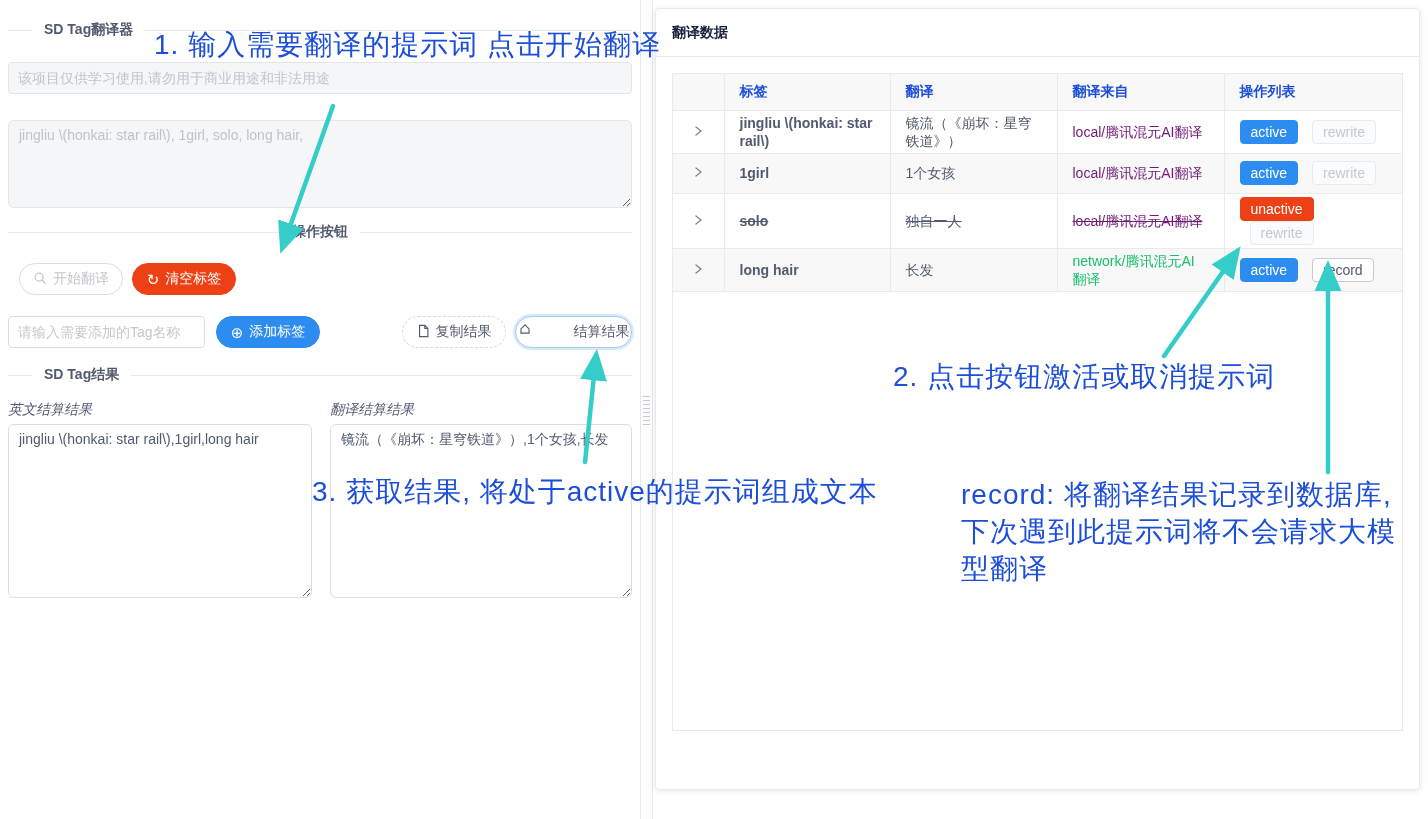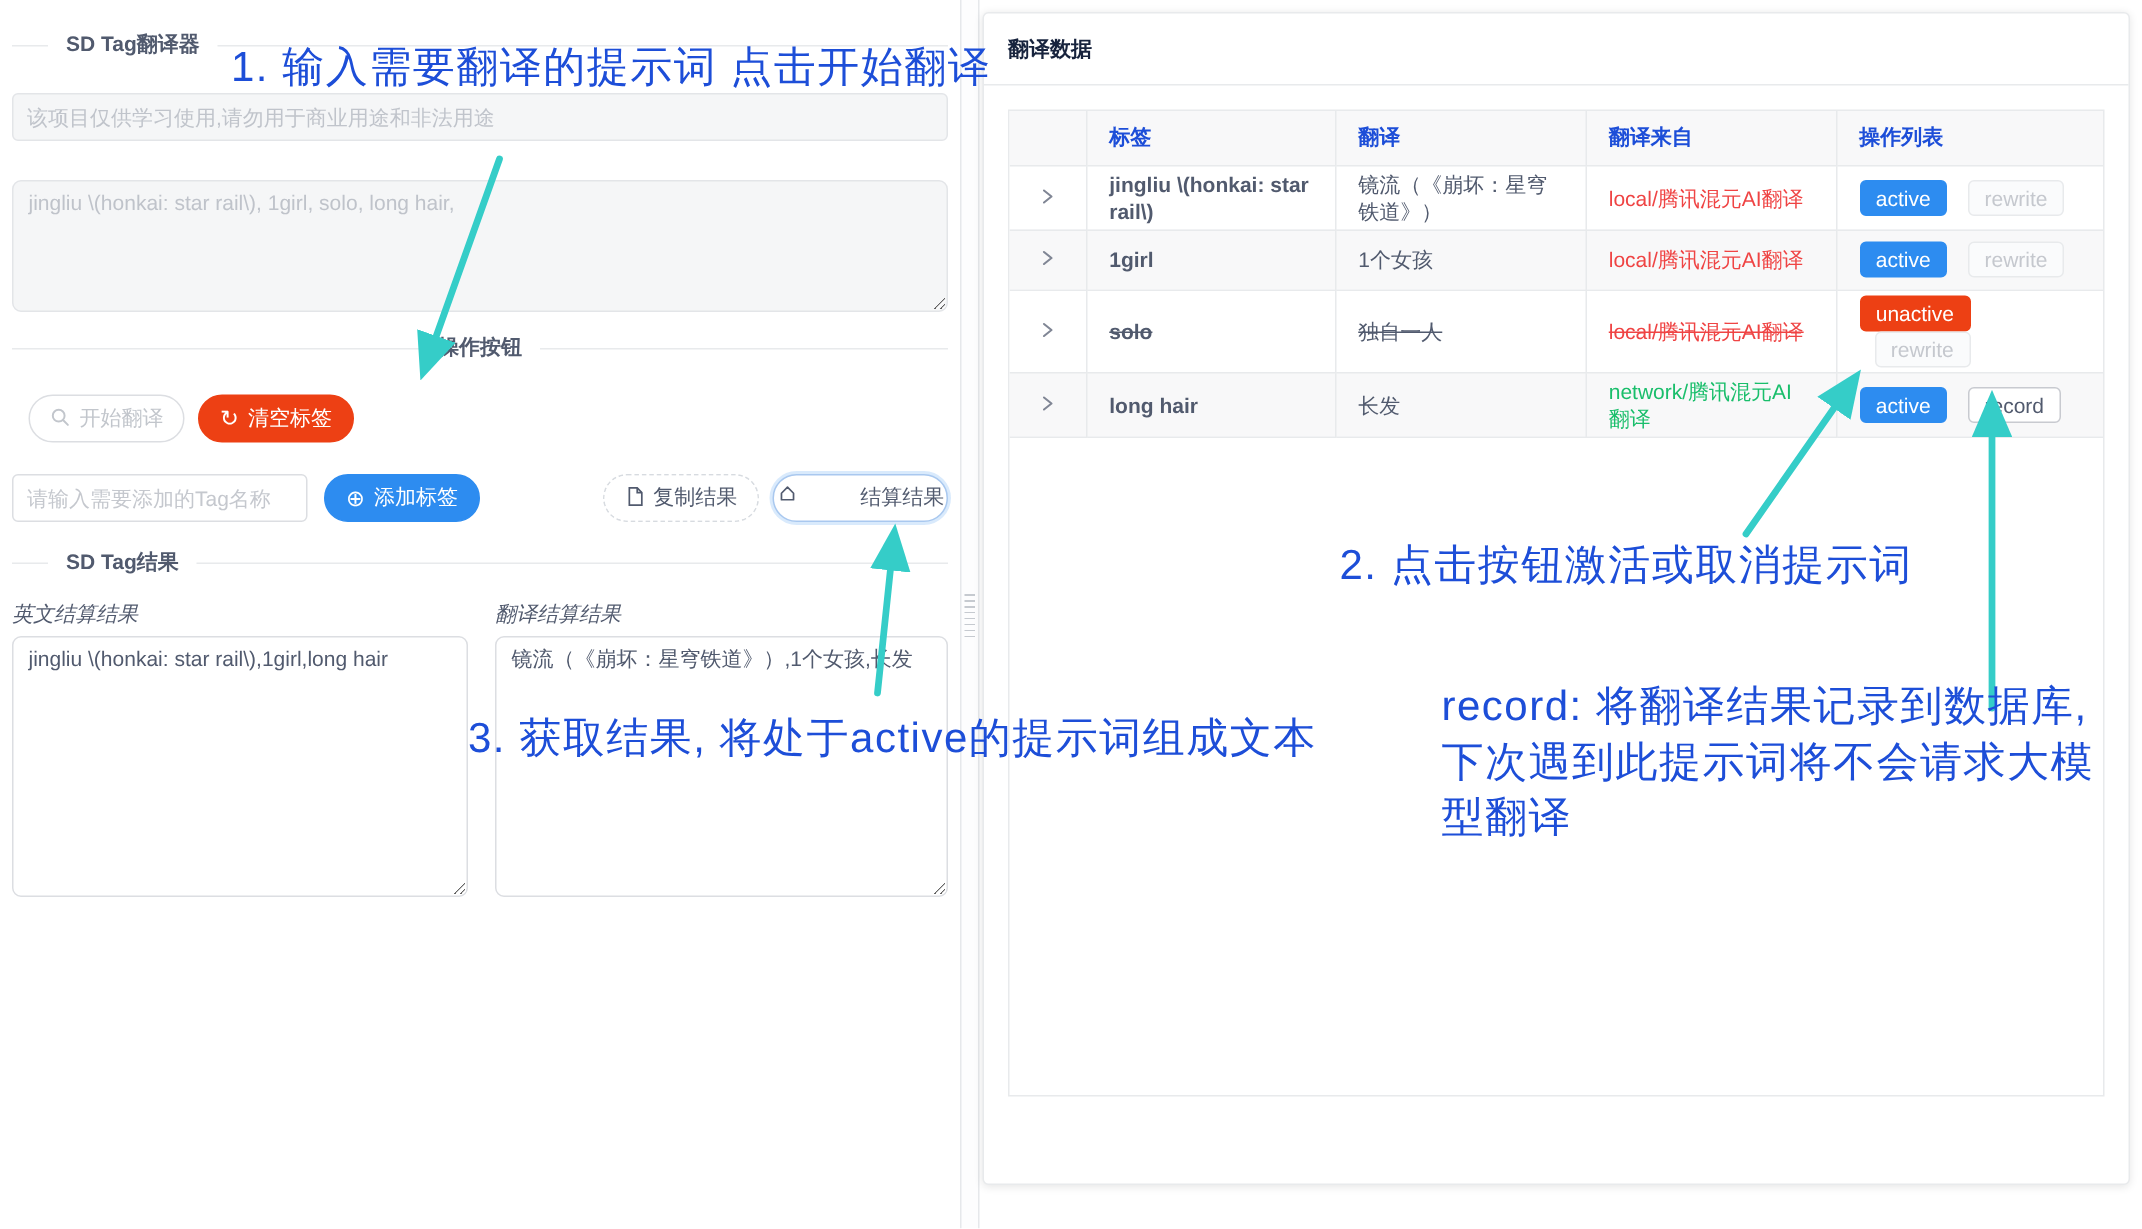--- a/index.html
+++ b/index.html
@@ -82,21 +82,21 @@
   col.c-src { width:167px; } col.c-act { width:auto; }
   th { background:#f8f8f9; height:36px; text-align:left; padding:0 15px;
        font-size:14px; font-weight:700; color:#1d4ed8; }
   td { height:40px; padding:3px 15px; font-size:14px; color:#515a6e; line-height:18px;
        background:#fff; vertical-align:middle; word-wrap:break-word; }
   th, td { border-right:1px solid #e8eaec; border-bottom:1px solid #e8eaec; }
   th:last-child, td:last-child { border-right:none; }
   tr.stripe td { background:#f8f8f9; }
   td.exp-cell { text-align:center; padding:3px 0; cursor:pointer; }
   .tag-cell { font-weight:700; }
-  .src-warning { color:#ef4444; }
+  .src-warning { color:#701a75; }
   .src-success { color:#19be6b; }
   .struck { text-decoration:line-through; }
   .tbtn { display:inline-block; padding:1px 10px; font-size:14px; line-height:20px;
           border-radius:4px; border:1px solid transparent; cursor:pointer; font-family:inherit; }
   .tbtn + .tbtn { margin-left:10px; }
   .tbtn-primary  { background:#2d8cf0; border-color:#2d8cf0; color:#fff; }
   .tbtn-error    { background:#ed4014; border-color:#ed4014; color:#fff; }
   .tbtn-default  { background:#fff; border-color:#c8cad0; color:#515a6e; }
   .tbtn-disabled { background:#fafbfc; border-color:#e8eaec; color:#c5c8ce; cursor:not-allowed; }
 
@@ -264,21 +264,21 @@
           </tr>
         </tbody>
       </table>
     </div>
   </div>
 </div>
 
 <div class="anno" style="left:154px; top:26px;">1. 输入需要翻译的提示词 点击开始翻译</div>
 <div class="anno" style="left:893px; top:358px;">2. 点击按钮激活或取消提示词</div>
 <div class="anno" style="left:312px; top:473px;">3. 获取结果, 将处于active的提示词组成文本</div>
-<div class="anno anno-record" style="left:961px; top:452px;">record: 将翻译结果记录到数据库, 下次遇到此提示词将不会请求大模型翻译</div>
+<div class="anno anno-record" style="left:961px; top:476px;">record: 将翻译结果记录到数据库, 下次遇到此提示词将不会请求大模型翻译</div>
 
 <svg class="arrow-layer">
   <defs>
     <marker id="ah" markerWidth="7" markerHeight="6" refX="5.2" refY="3" orient="auto" markerUnits="strokeWidth">
       <path d="M0,0 L7,3 L0,6 z" fill="#35cdc8"></path>
     </marker>
   </defs>
   <line x1="333" y1="106" x2="283" y2="246" stroke="#35cdc8" stroke-width="4.5" stroke-linecap="round" marker-end="url(#ah)"></line>
   <line x1="585" y1="462" x2="596" y2="357" stroke="#35cdc8" stroke-width="4.5" stroke-linecap="round" marker-end="url(#ah)"></line>
   <line x1="1164" y1="356" x2="1236" y2="253" stroke="#35cdc8" stroke-width="4.5" stroke-linecap="round" marker-end="url(#ah)"></line>

